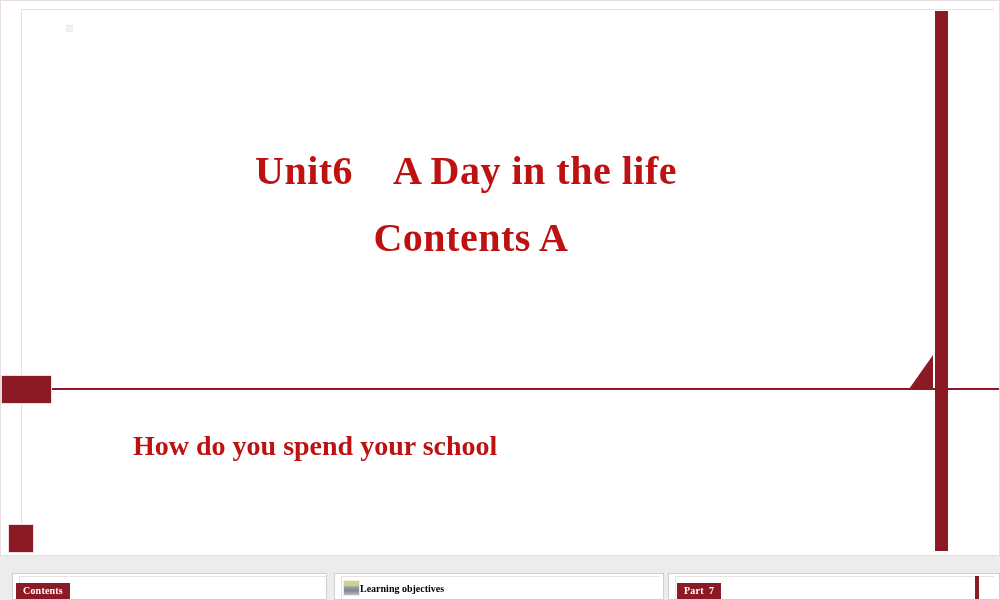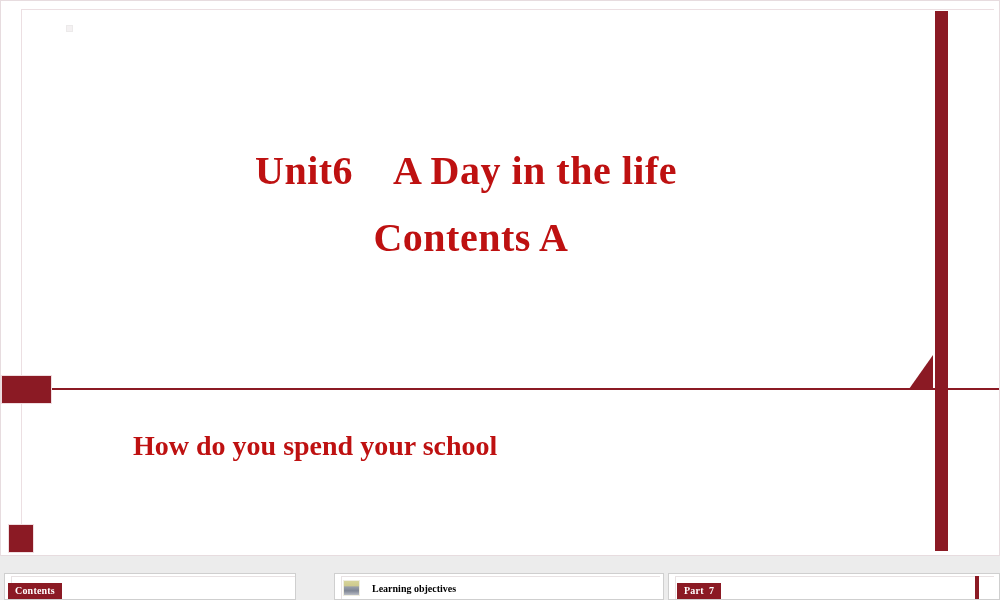--- a/index.html
+++ b/index.html
@@ -155,21 +155,21 @@
   .thumb {
     position: absolute;
     top: 17px;
     height: 27px;
     background: #ffffff;
     border: 1px solid #cfcfcf;
     box-sizing: border-box;
     overflow: hidden;
   }
 
-  .thumb.t1 { left: 4px;   width: 292px; }
+  .thumb.t1 { left: 12px;   width: 315px; }
   .thumb.t2 { left: 334px; width: 330px; }
   .thumb.t3 { left: 668px; width: 332px; }
 
   .thumb-inner-border {
     position: absolute;
     left: 6px;
     top: 2px;
     width: 318px;
     height: 30px;
     border-left: 1px solid #e8e2e3;
@@ -190,21 +190,21 @@
 
   .badge.contents { left: 3px; top: 9px; }
   .badge.part     { left: 8px; top: 9px; }
 
   .lo-row {
     position: absolute;
     left: 8px;
     top: 6px;
     display: flex;
     align-items: center;
-    gap: 12px;
+    gap: 0;
   }
 
   .lo-thumb {
     width: 17px;
     height: 16px;
     background: linear-gradient(#d7d49a 0%, #cdc98c 38%, #9aa0ab 40%, #7f8694 70%, #b9bcc4 100%);
     border: 1px solid #efeddf;
     box-sizing: border-box;
   }
 

